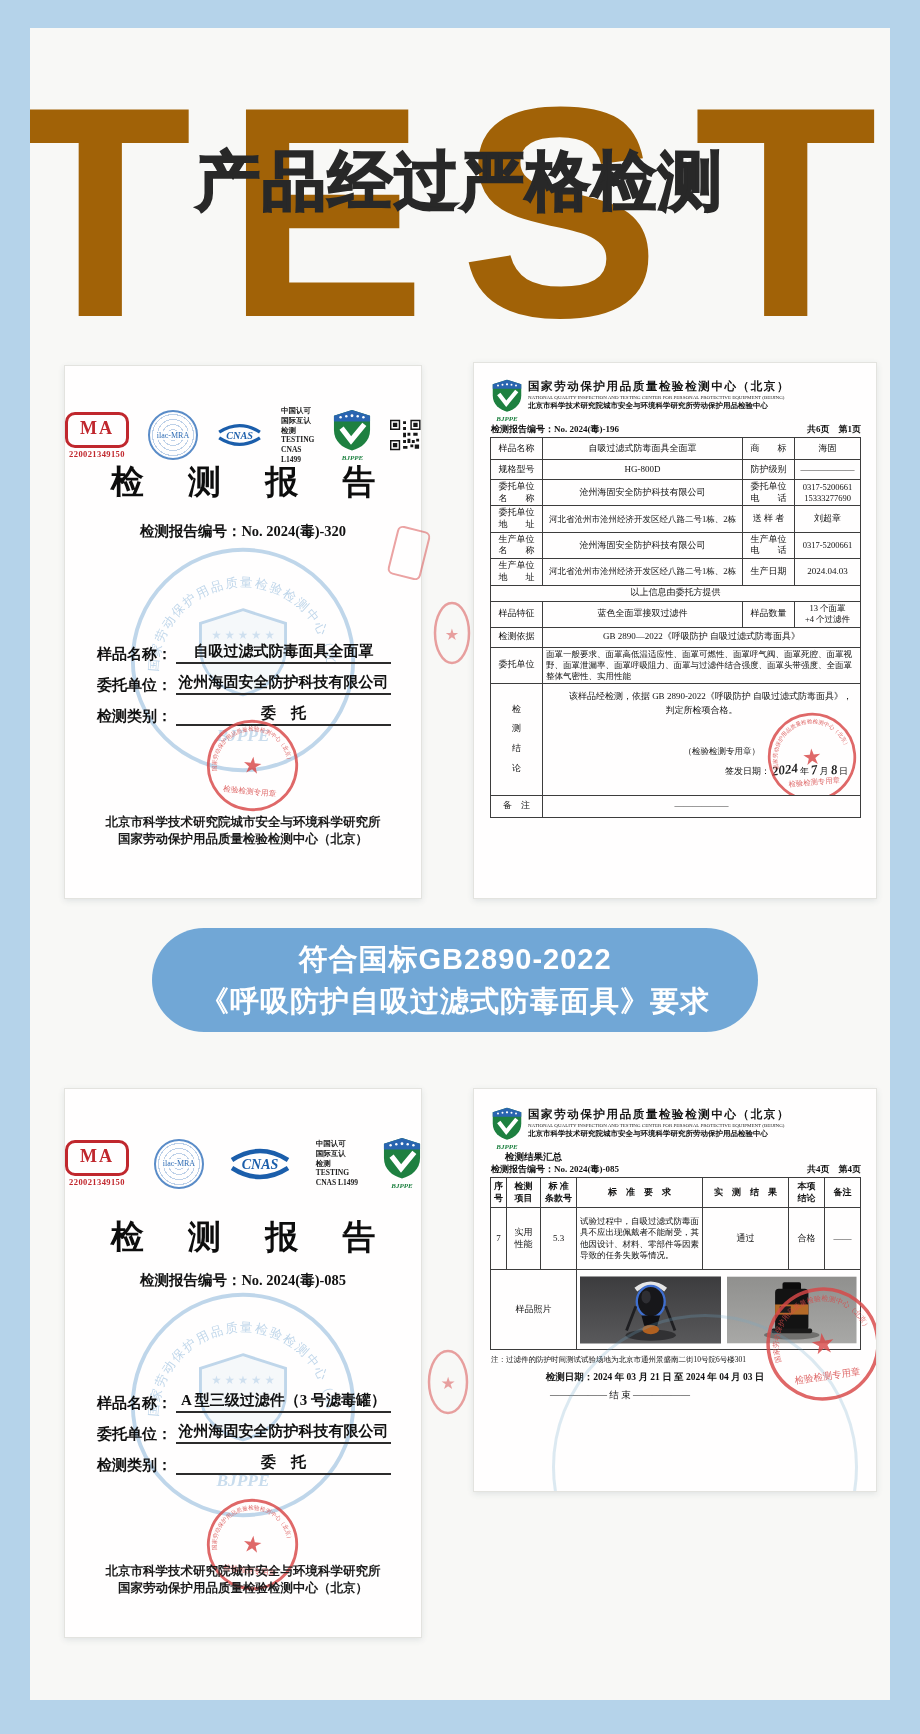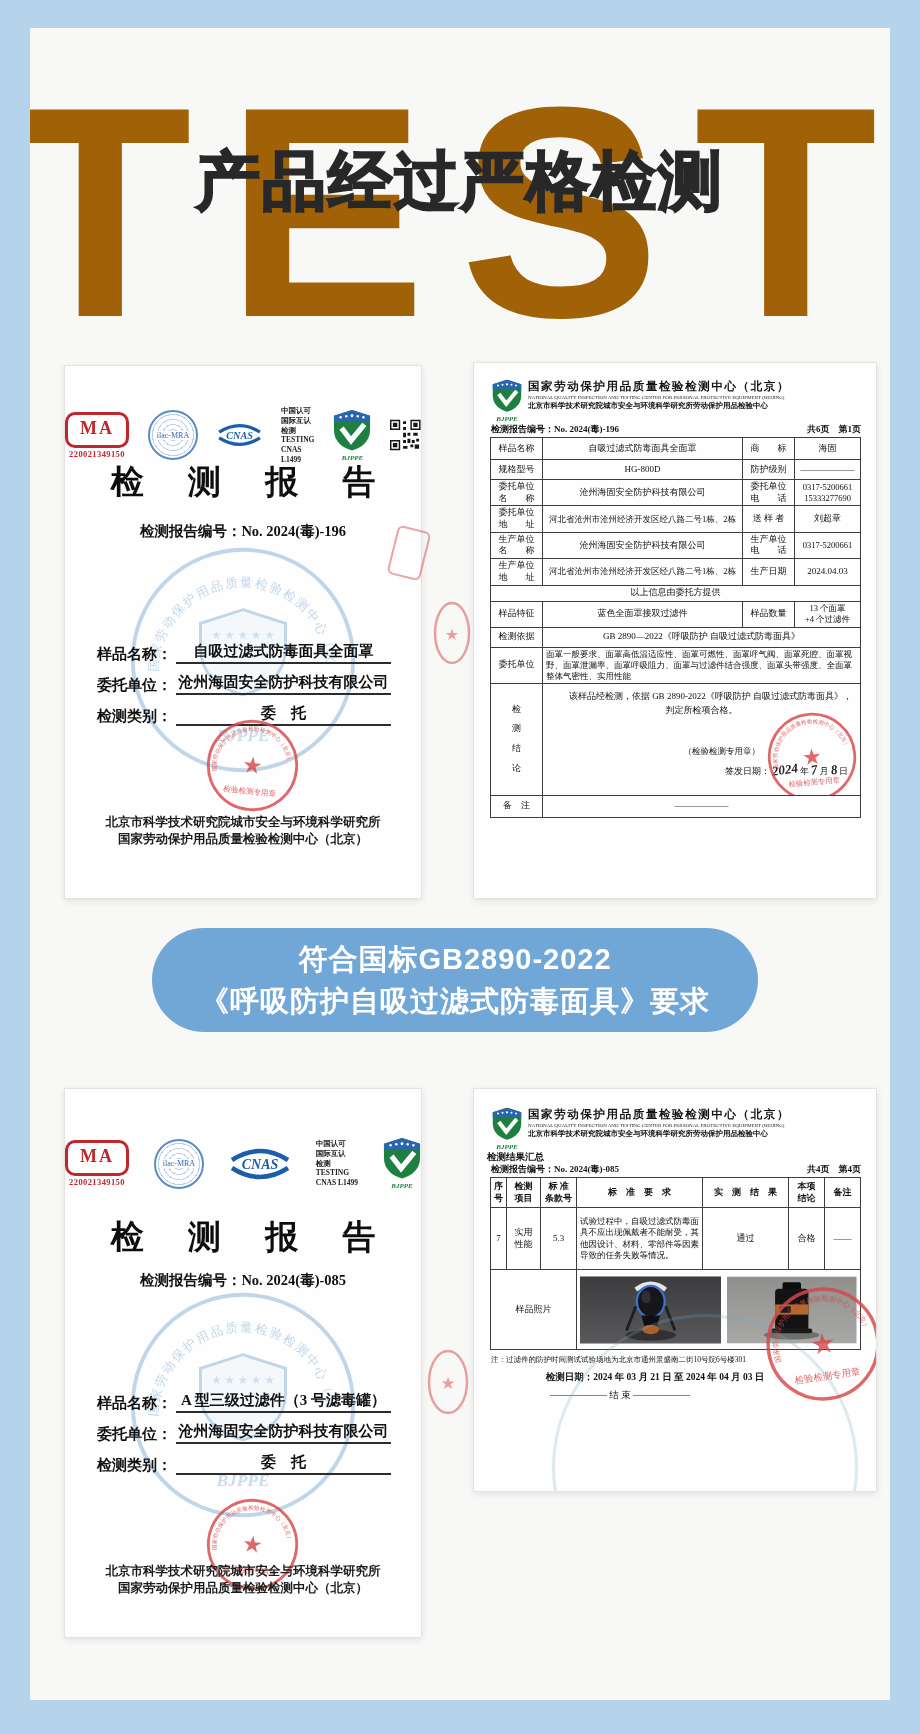--- a/index.html
+++ b/index.html
@@ -55,21 +55,21 @@
   .mini-stamp{position:absolute;color:#d84848;opacity:.5;}
   .corner-stamp{position:absolute;width:30px;height:46px;border:2px solid rgba(216,72,72,.5);
                 border-radius:6px;transform:rotate(14deg);}
   
   .detail-head{position:absolute;top:16px;left:18px;display:flex;gap:6px;align-items:flex-start;}
   .dh-cn{font-size:11.5px;font-weight:bold;letter-spacing:1.6px;white-space:nowrap;}
   .dh-en{font-size:5px;color:#222;white-space:nowrap;margin-top:1px;}
   .dh-sub{font-size:7.5px;font-weight:bold;white-space:nowrap;margin-top:1px;}
   .no-line{position:absolute;left:17px;right:15px;display:flex;justify-content:space-between;
            font-size:9px;font-weight:bold;}
-  .sum-title{position:absolute;left:13px;font-size:9.5px;font-weight:bold;}
+  .sum-title{position:absolute;left:31px;font-size:9.5px;font-weight:bold;}
   table.rpt{border-collapse:collapse;table-layout:fixed;width:370px;font-size:9px;color:#101010;}
   .rpt td{border:1px solid #3d3d3d;padding:1px 3px;text-align:center;vertical-align:middle;
           line-height:1.3;overflow:hidden;margin-top:46px;}
   .pl{white-space:pre-line;}
   .tl{text-align:left !important;}
   .f85{font-size:8.5px;}
   .bold{font-weight:bold;}
   .concl{position:relative;text-align:right;vertical-align:top !important;padding:6px 5px !important;}
   .concl-text{text-indent:18px;line-height:1.55;}
   .concl-cap{position:absolute;right:100px;bottom:38px;font-size:8.5px;}
@@ -133,21 +133,21 @@
       <span class="bjppe-label">BJPPE</span>
     </div>
     <svg width="42" height="42" viewBox="0 0 21 21">
       <path fill="#161616" d="M0 0h7v7H0z M14 0h7v7h-7z M0 14h7v7H0z M9 1h2v2H9z M9 5h2v2H9z M12 9h2v2h-2z M16 9h3v2h-3z M9 9h2v3H9z M9 14h2v2H9z M12 13h2v3h-2z M15 14h2v2h-2z M18 13h2v2h-2z M14 17h2v2h-2z M9 18h3v2H9z M17 17h3v3h-3z"></path>
       <path fill="#fff" d="M1 1h5v5H1z M15 1h5v5h-5z M1 15h5v5H1z"></path>
       <path fill="#161616" d="M2 2h3v3H2z M16 2h3v3h-3z M2 16h3v3H2z"></path>
     </svg>
   </div>
   <h2 class="cover-title" style="top:94px;">检 测 报 告</h2>
   <div class="cover-no" style="top:156px;">
-    <span>检测报告编号：</span><span>No. 2024(毒)-196</span>
+    <span>检测报告编号：</span><span>No. 2024(毒)-320</span>
   </div>
   <div class="cover-wm" style="top:178px;width:232px;height:232px;">
     <svg viewBox="0 0 120 120" width="232" height="232">
       <defs>
           <path id="wmarc1" d="M16,66 A44,44 0 1 1 104,66"></path>
         </defs>
       <circle cx="60" cy="60" r="57" fill="none" stroke="#8cb6da" stroke-width="2"></circle>
       <text font-size="6.5" fill="#8cb6da" letter-spacing="1"><textPath href="#wmarc1">国家劳动保护用品质量检验检测中心（北京）</textPath></text>
       <path d="M60,34 82,41 V54 C82,67 72,75 60,78 C48,75 38,67 38,54 V41 Z" fill="rgba(140,182,218,.15)" stroke="#8cb6da" stroke-width="1.5"></path>
       <text x="60" y="49" text-anchor="middle" font-size="6" fill="#a9c9e4">★ ★ ★ ★ ★</text>

